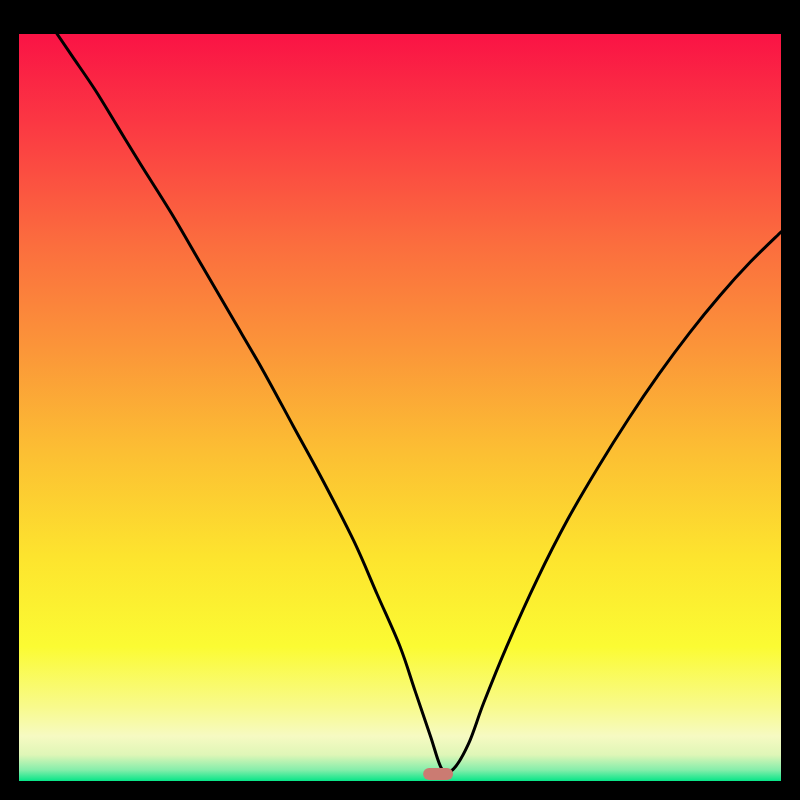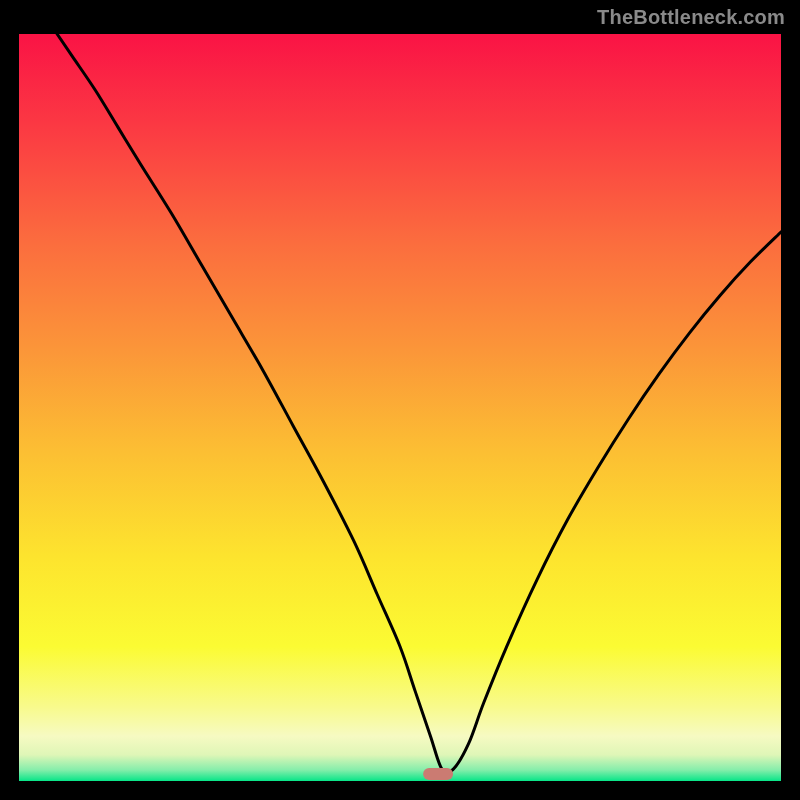--- a/index.html
+++ b/index.html
@@ -37,21 +37,20 @@
   }
   svg {
     display: block;
   }
 </style>
 </head>
 <body>
 
 <div class="frame">
   <div class="plot-area">
-    <div class="watermark">TheBottleneck.com</div>
     <svg id="chart-svg" width="762" height="747" viewBox="0 0 762 747" preserveAspectRatio="none">
       <defs>
         <linearGradient id="bg-grad" x1="0" y1="0" x2="0" y2="1">
             <stop offset="0%" stop-color="#fa1345"></stop>
             <stop offset="12%" stop-color="#fb3843"></stop>
             <stop offset="28.000000000000004%" stop-color="#fb6d3e"></stop>
             <stop offset="42%" stop-color="#fb9539"></stop>
             <stop offset="56.00000000000001%" stop-color="#fcbf33"></stop>
             <stop offset="70%" stop-color="#fde42e"></stop>
             <stop offset="82%" stop-color="#fbfb33"></stop>

